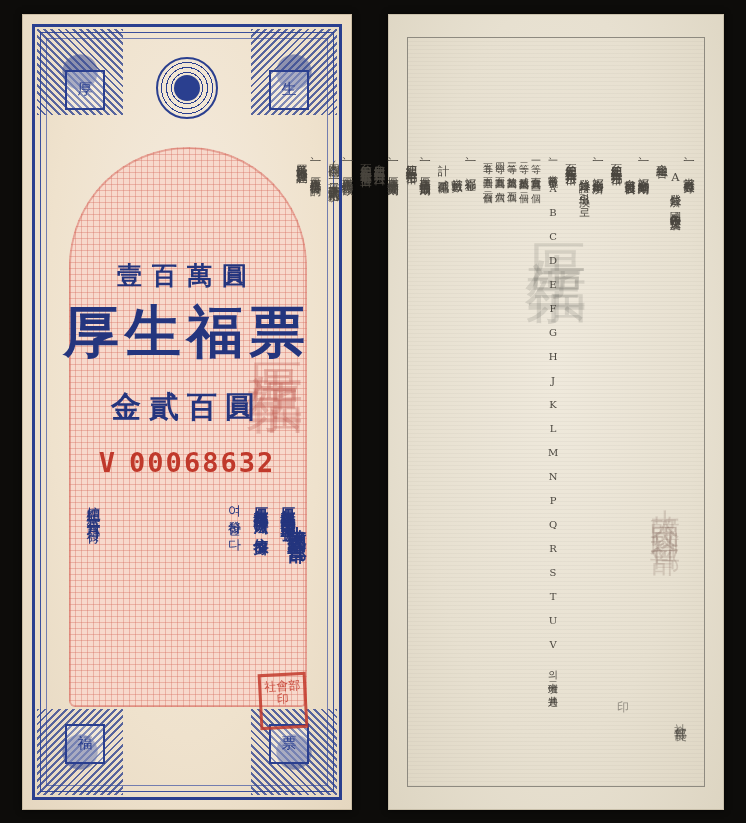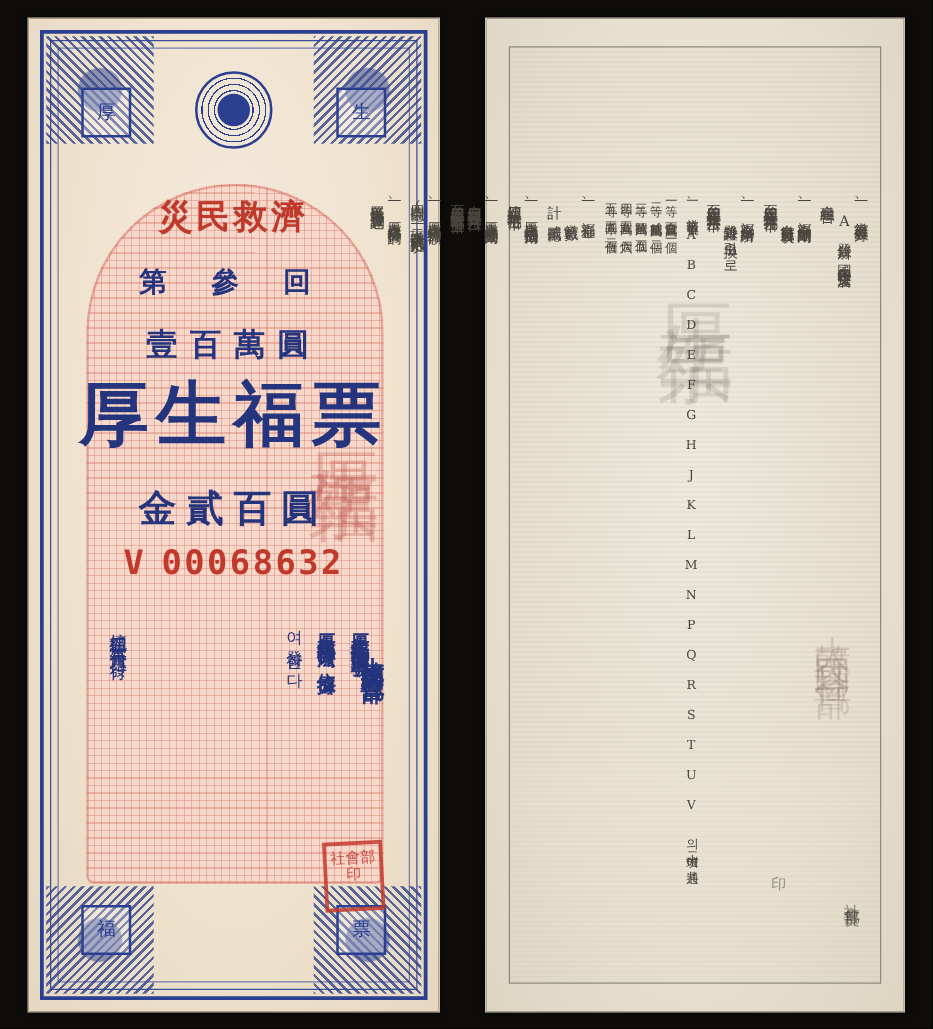--- a/index.html
+++ b/index.html
@@ -173,21 +173,21 @@
     letter-spacing: 6px;
     line-height: 60px;
   }
   .amount {
     top: 372px;
     font-size: 30px;
     letter-spacing: 8px;
     text-align: center;
   }
   .serial {
-    top: 420px;
+    top: 432px;
     font-family: "DejaVu Sans Mono", monospace;
     font-size: 27px;
     letter-spacing: 2px;
     color: #c0392b;
     font-weight: bold;
   }
   .serial .prefix { margin-right: 12px; }
 
   
   .vcols {
@@ -355,22 +355,20 @@
 
     <div class="side-seal top-left">厚</div>
     <div class="side-seal top-right">生</div>
     <div class="side-seal bot-left">福</div>
     <div class="side-seal bot-right">票</div>
 
     <div class="pink-panel">
       <div class="ghost">厚生福票</div>
     </div>
 
-    <div class="front-text banner-title">災民救濟</div>
-    <div class="front-text line-no">第 參 回</div>
     <div class="front-text line-pyo">壹百萬圓</div>
     <div class="front-text big-title">厚生福票</div>
     <div class="front-text amount">金貳百圓</div>
 
     <div class="front-text serial">
       <span class="prefix">V</span><span>00068632</span>
     </div>
 
     <div class="vcols">
       <div class="vcol">厚生福票七法律第四五號</div>

